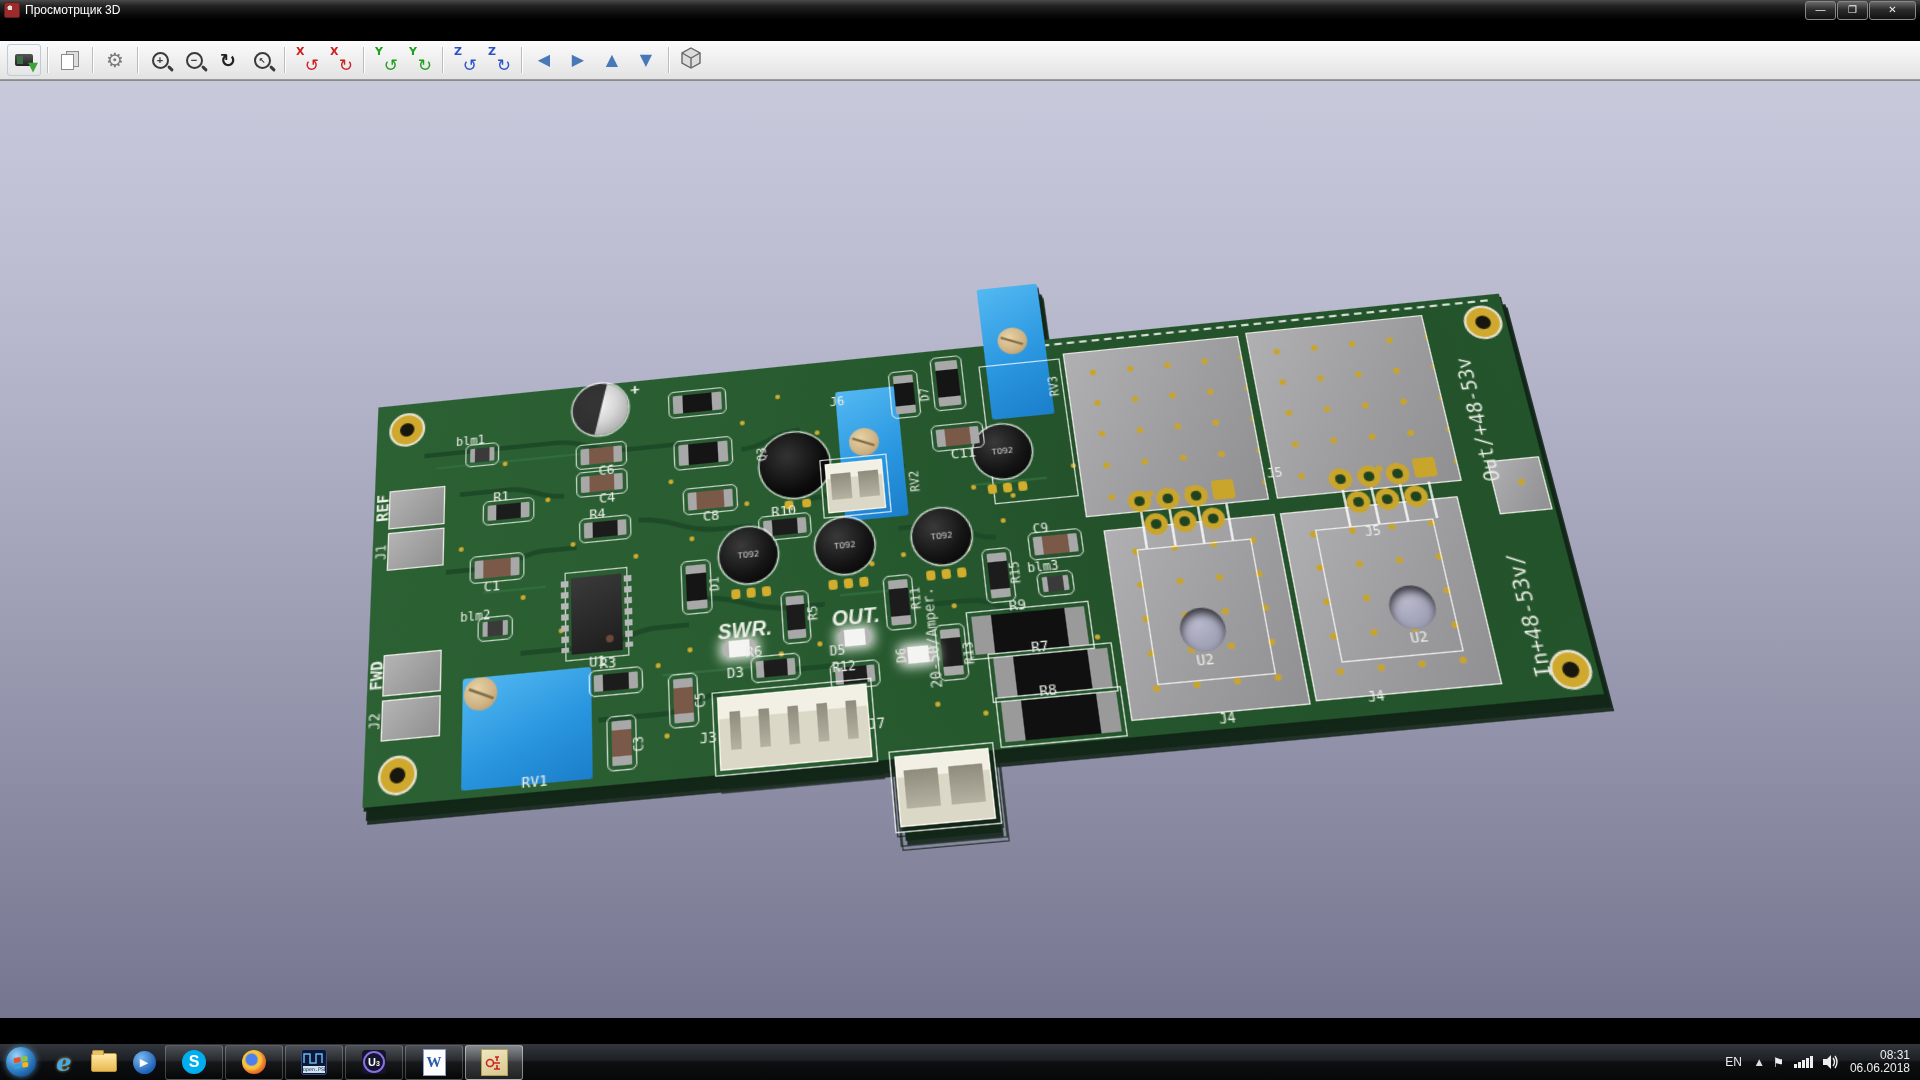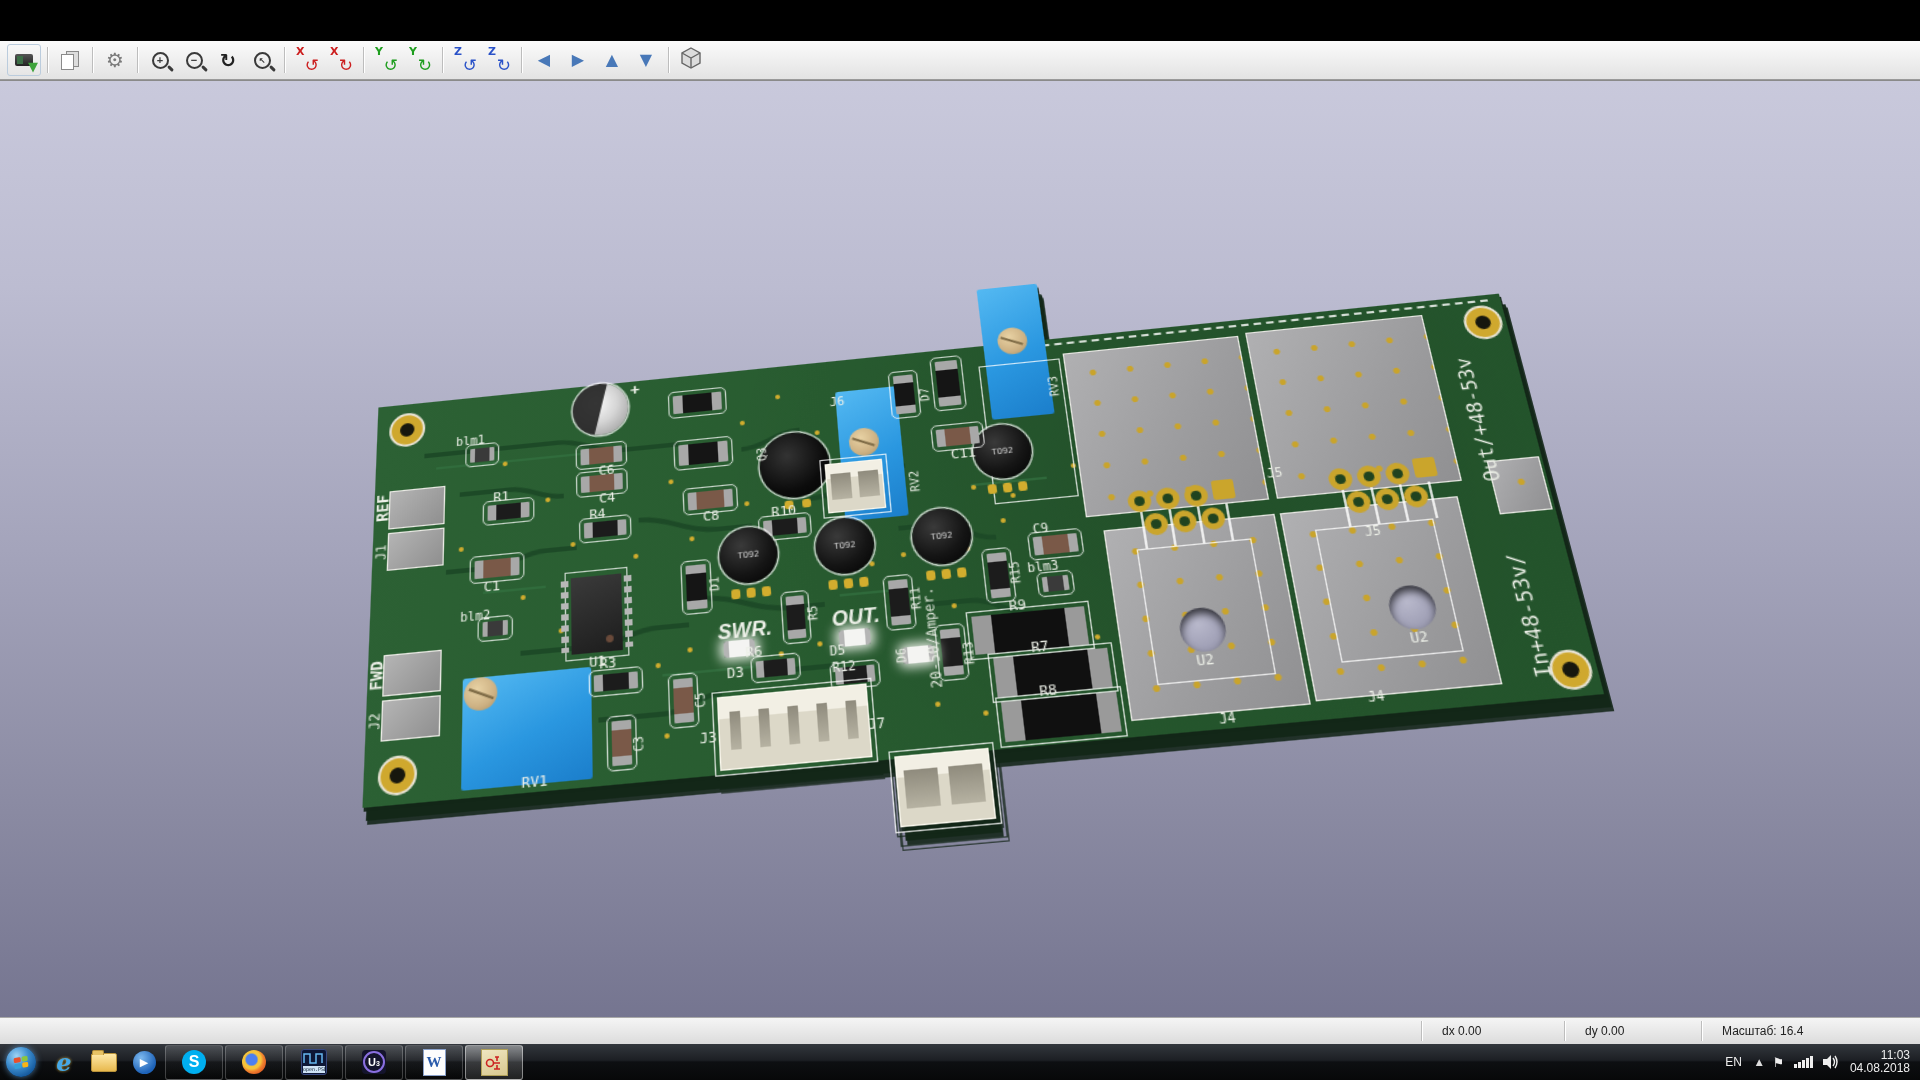--- a/index.html
+++ b/index.html
@@ -161,20 +161,29 @@
   .i-word{width:21px;height:25px;background:#fdfdfd;border:1px solid #8aa0c8;display:flex;align-items:center;justify-content:center;}
   .i-word span{font:bold 15px "Liberation Serif",serif;color:#2a5bab;}
   .i-splan{width:25px;height:25px;background:linear-gradient(160deg,#efe6c0,#d8c890);border:1px solid #b0a058;
     display:flex;align-items:center;justify-content:center;}
 </style>
 </head>
 <body>
 
 <div class="window">
 
+  <div class="titlebar">
+    <div class="appicon"></div>
+    <span>Просмотрщик 3D</span>
+    <div class="win-btns">
+      <div class="win-btn">—</div>
+      <div class="win-btn">❐</div>
+      <div class="win-btn close">✕</div>
+    </div>
+  </div>
 
 
   <div class="toolbar" id="toolbar">
       <div class="tbtn">
         <span class="ic-chip">
           <span class="dn glyph">▼</span>
         </span>
       </div>
       <div class="tsep"></div>
       <div class="tbtn">
@@ -517,26 +526,20 @@
           <div class="silk" style="left: 798px; top: 275px; font-size: 11px; transform: translate(-50%, -50%);">U2</div>
           <div class="silk" style="left: 648px; top: 322px; font-size: 10px; transform: translate(-50%, -50%);">J4</div>
           <div class="silk" style="left: 758px; top: 316px; font-size: 10px; transform: translate(-50%, -50%);">J4</div>
           <div class="silk" style="left: 879px; top: 106px; font-size: 16px; transform: translate(-50%, -50%) rotate(-90deg);">Out/+48-53v</div>
           <div class="silk" style="left: 881px; top: 266px; font-size: 16px; transform: translate(-50%, -50%) rotate(-90deg);">In+48-53v/</div>
           <div class="silk" style="left: 215px; top: 7px; font-size: 13px; font-weight: bold; transform: translate(-50%, -50%);">+</div>
         </div>
     </div>
   </div>
 
-  <div class="statusbar">
-    <div class="spane fill"></div>
-    <div class="spane dx">dx 0.00</div>
-    <div class="spane dy">dy 0.00</div>
-    <div class="spane scale">Масштаб: 16.4</div>
-  </div>
 
   <div class="taskbar" id="taskbar">
     <div class="orb">
         <span class="orbflag">
           <i style="background:#e8502c"></i>
           <i style="background:#8cc63e"></i>
           <i style="background:#32a0da"></i>
           <i style="background:#fbb416"></i>
         </span>
       </div>
@@ -591,19 +594,19 @@
           <i style="height:6px"></i>
           <i style="height:8px"></i>
           <i style="height:10px"></i>
           <i style="height:12px"></i>
       </span>
       <svg width="17" height="14" viewBox="0 0 17 14">
         <polygon points="0,4 4,4 8,0 8,14 4,10 0,10" fill="#eee"></polygon>
         <path d="M10,3 Q13,7 10,11 M12,1 Q16,7 12,13" stroke="#eee" stroke-width="1.4" fill="none"></path>
       </svg>
       <div class="clock">
-        <div>11:03</div>
-        <div>04.08.2018</div>
+        <div>08:31</div>
+        <div>06.06.2018</div>
       </div>
     </div>
   </div>
 
 </div>
 
 </body></html>

